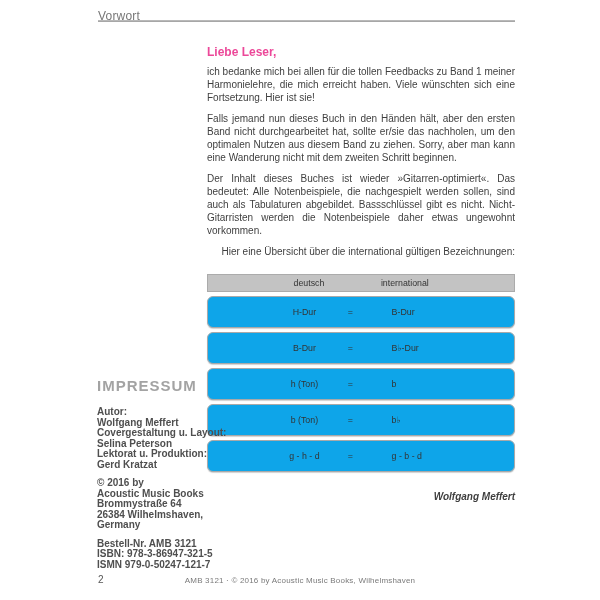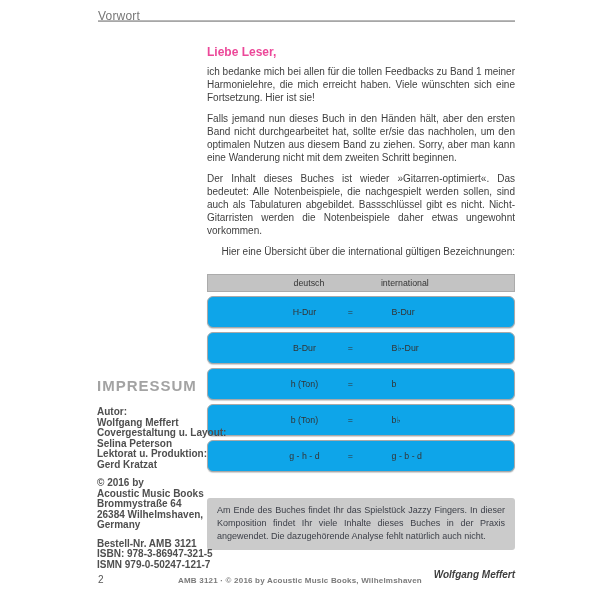--- a/index.html
+++ b/index.html
@@ -80,21 +80,21 @@
     font-size:10px;font-weight:bold;
     line-height:10.5px;color:#4f4f4f;white-space:nowrap;
   }
   
   .page-number{
     position:absolute;left:98px;top:574px;
     font-size:10px;color:#555;
   }
   .footer-imprint{
     position:absolute;left:0;right:0;top:576px;text-align:center;
-    font-size:8px;color:#7a7a7a;letter-spacing:.2px;font-weight:bold;
+    font-size:8px;color:#7a7a7a;letter-spacing:.2px;
   }
 </style>
 </head>
 <body>
 
 <div class="page">
 
   <span class="running-header-label">Vorwort</span>
   <div class="running-header-rule"></div>
 
@@ -133,21 +133,20 @@
         <span class="c-eq">=</span>
         <span class="c-int">b♭</span>
       </div>
       <div class="conv-row">
         <span class="c-de">g - h - d</span>
         <span class="c-eq">=</span>
         <span class="c-int">g - b - d</span>
       </div>
     </div>
 
-    <div class="note-box">Am Ende des Buches findet Ihr das Spielstück Jazzy Fingers. In dieser Komposition findet Ihr viele Inhalte dieses Buches in der Praxis angewendet. Die dazugehörende Analyse fehlt natürlich auch nicht.</div>
 
 
     <div class="signature">Wolfgang Meffert</div>
   </div>
 
   <aside class="impressum">
     <div class="impressum-title">IMPRESSUM</div>
 
     <div class="imp-group">
       <div class="imp-line">Autor:</div>

